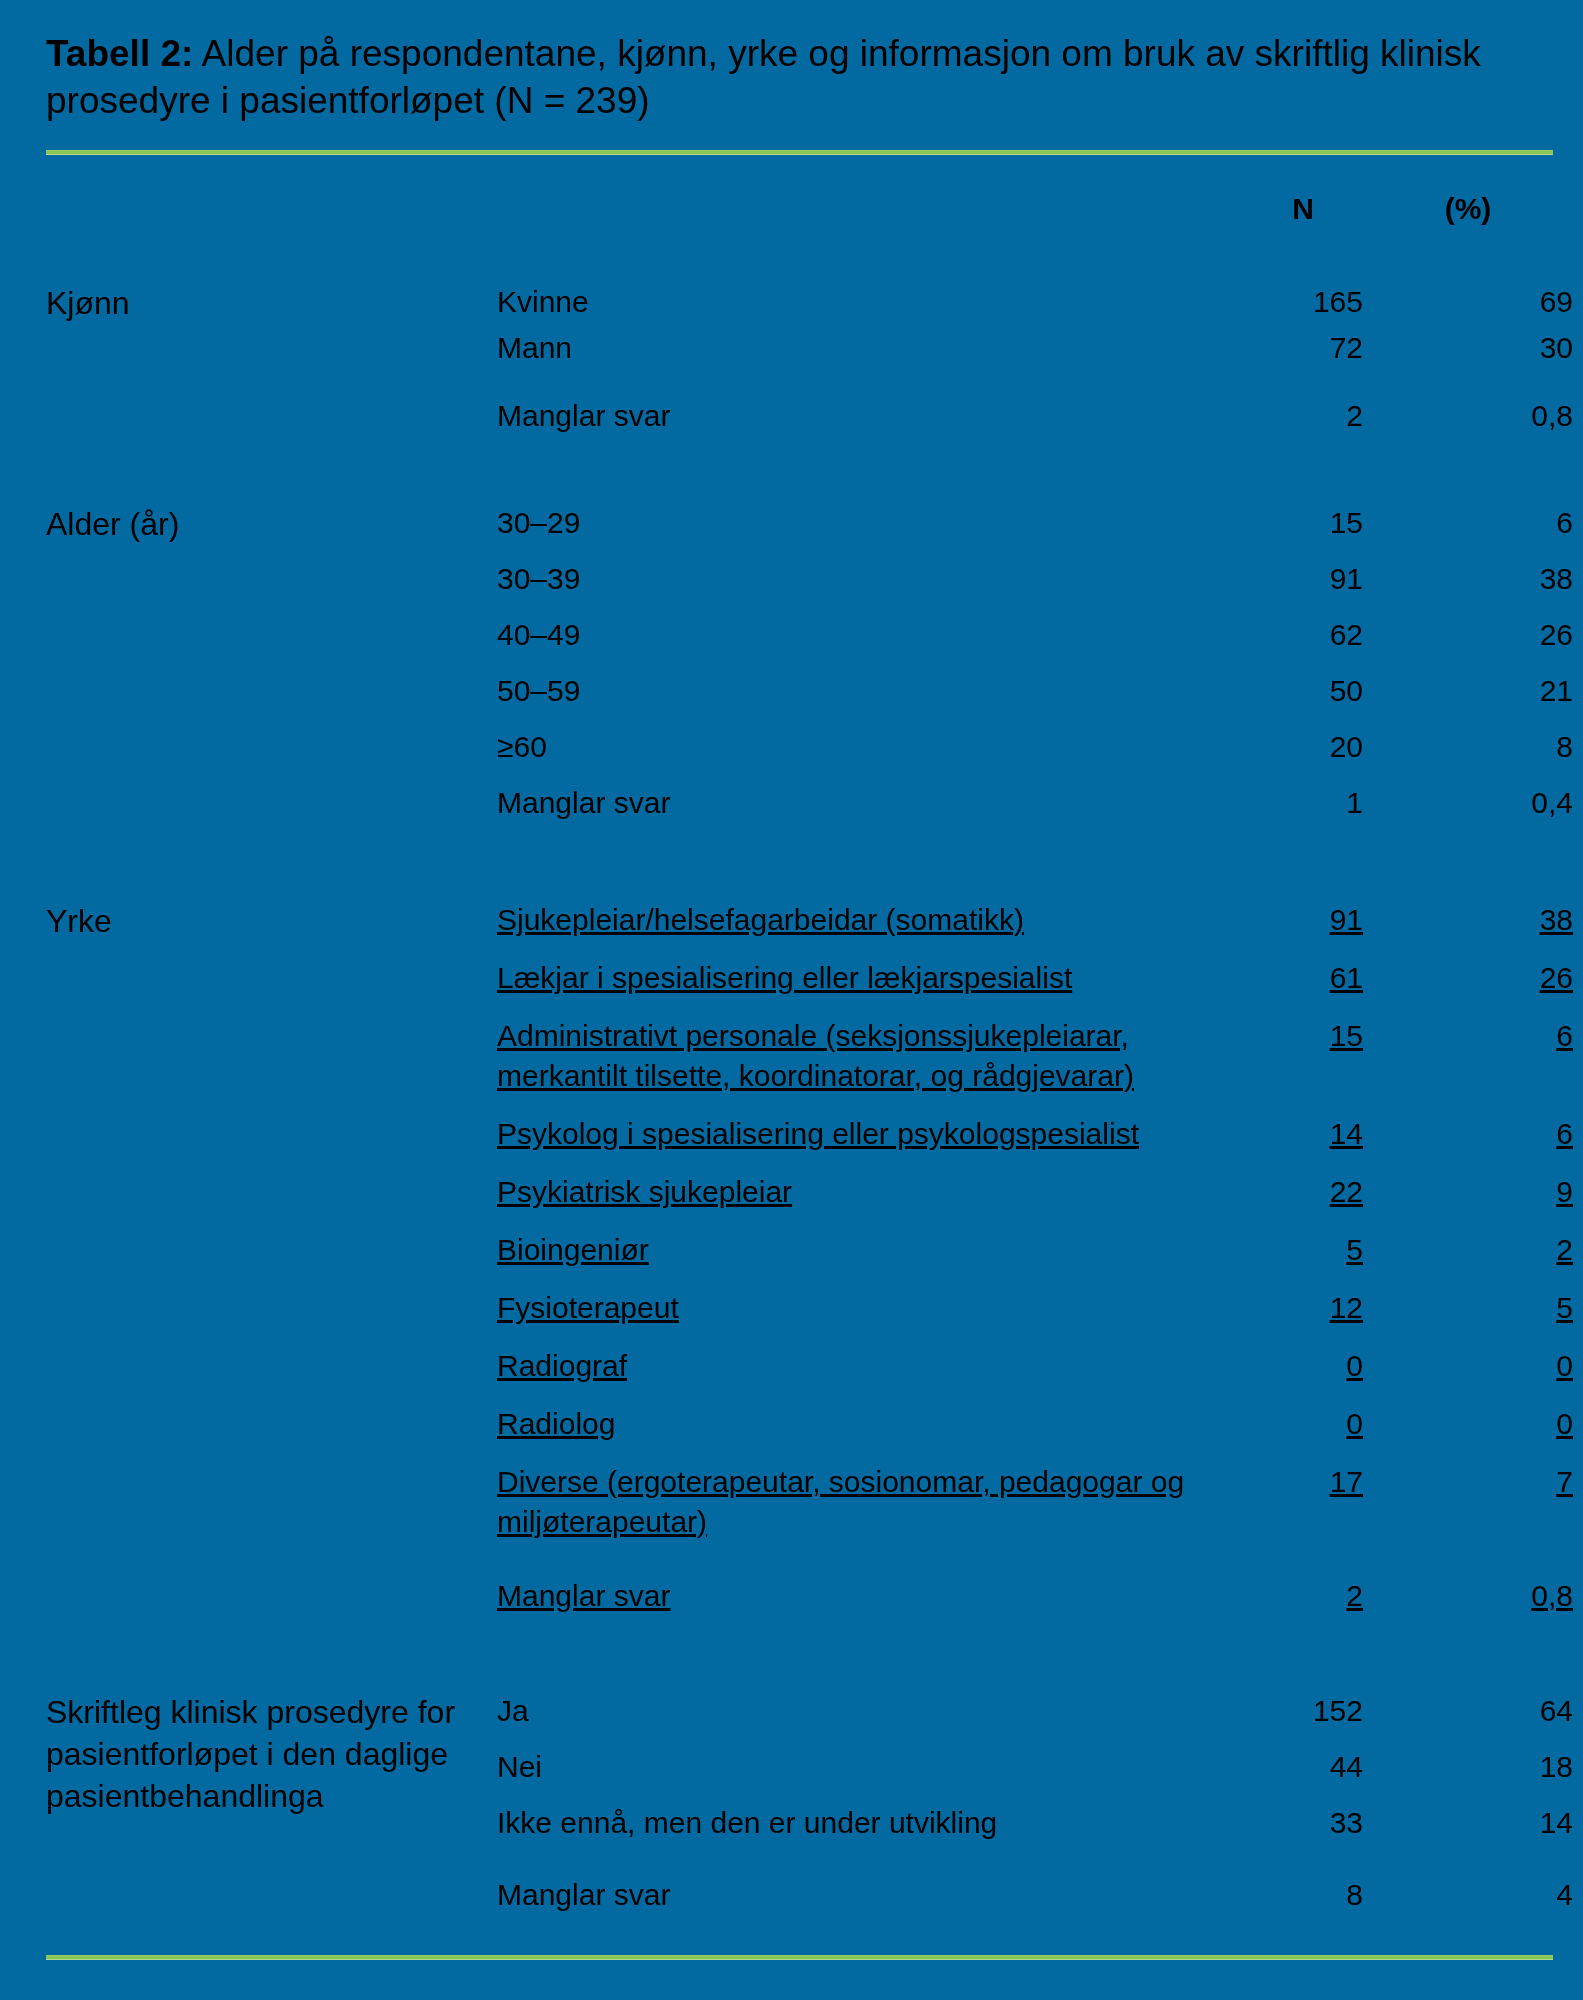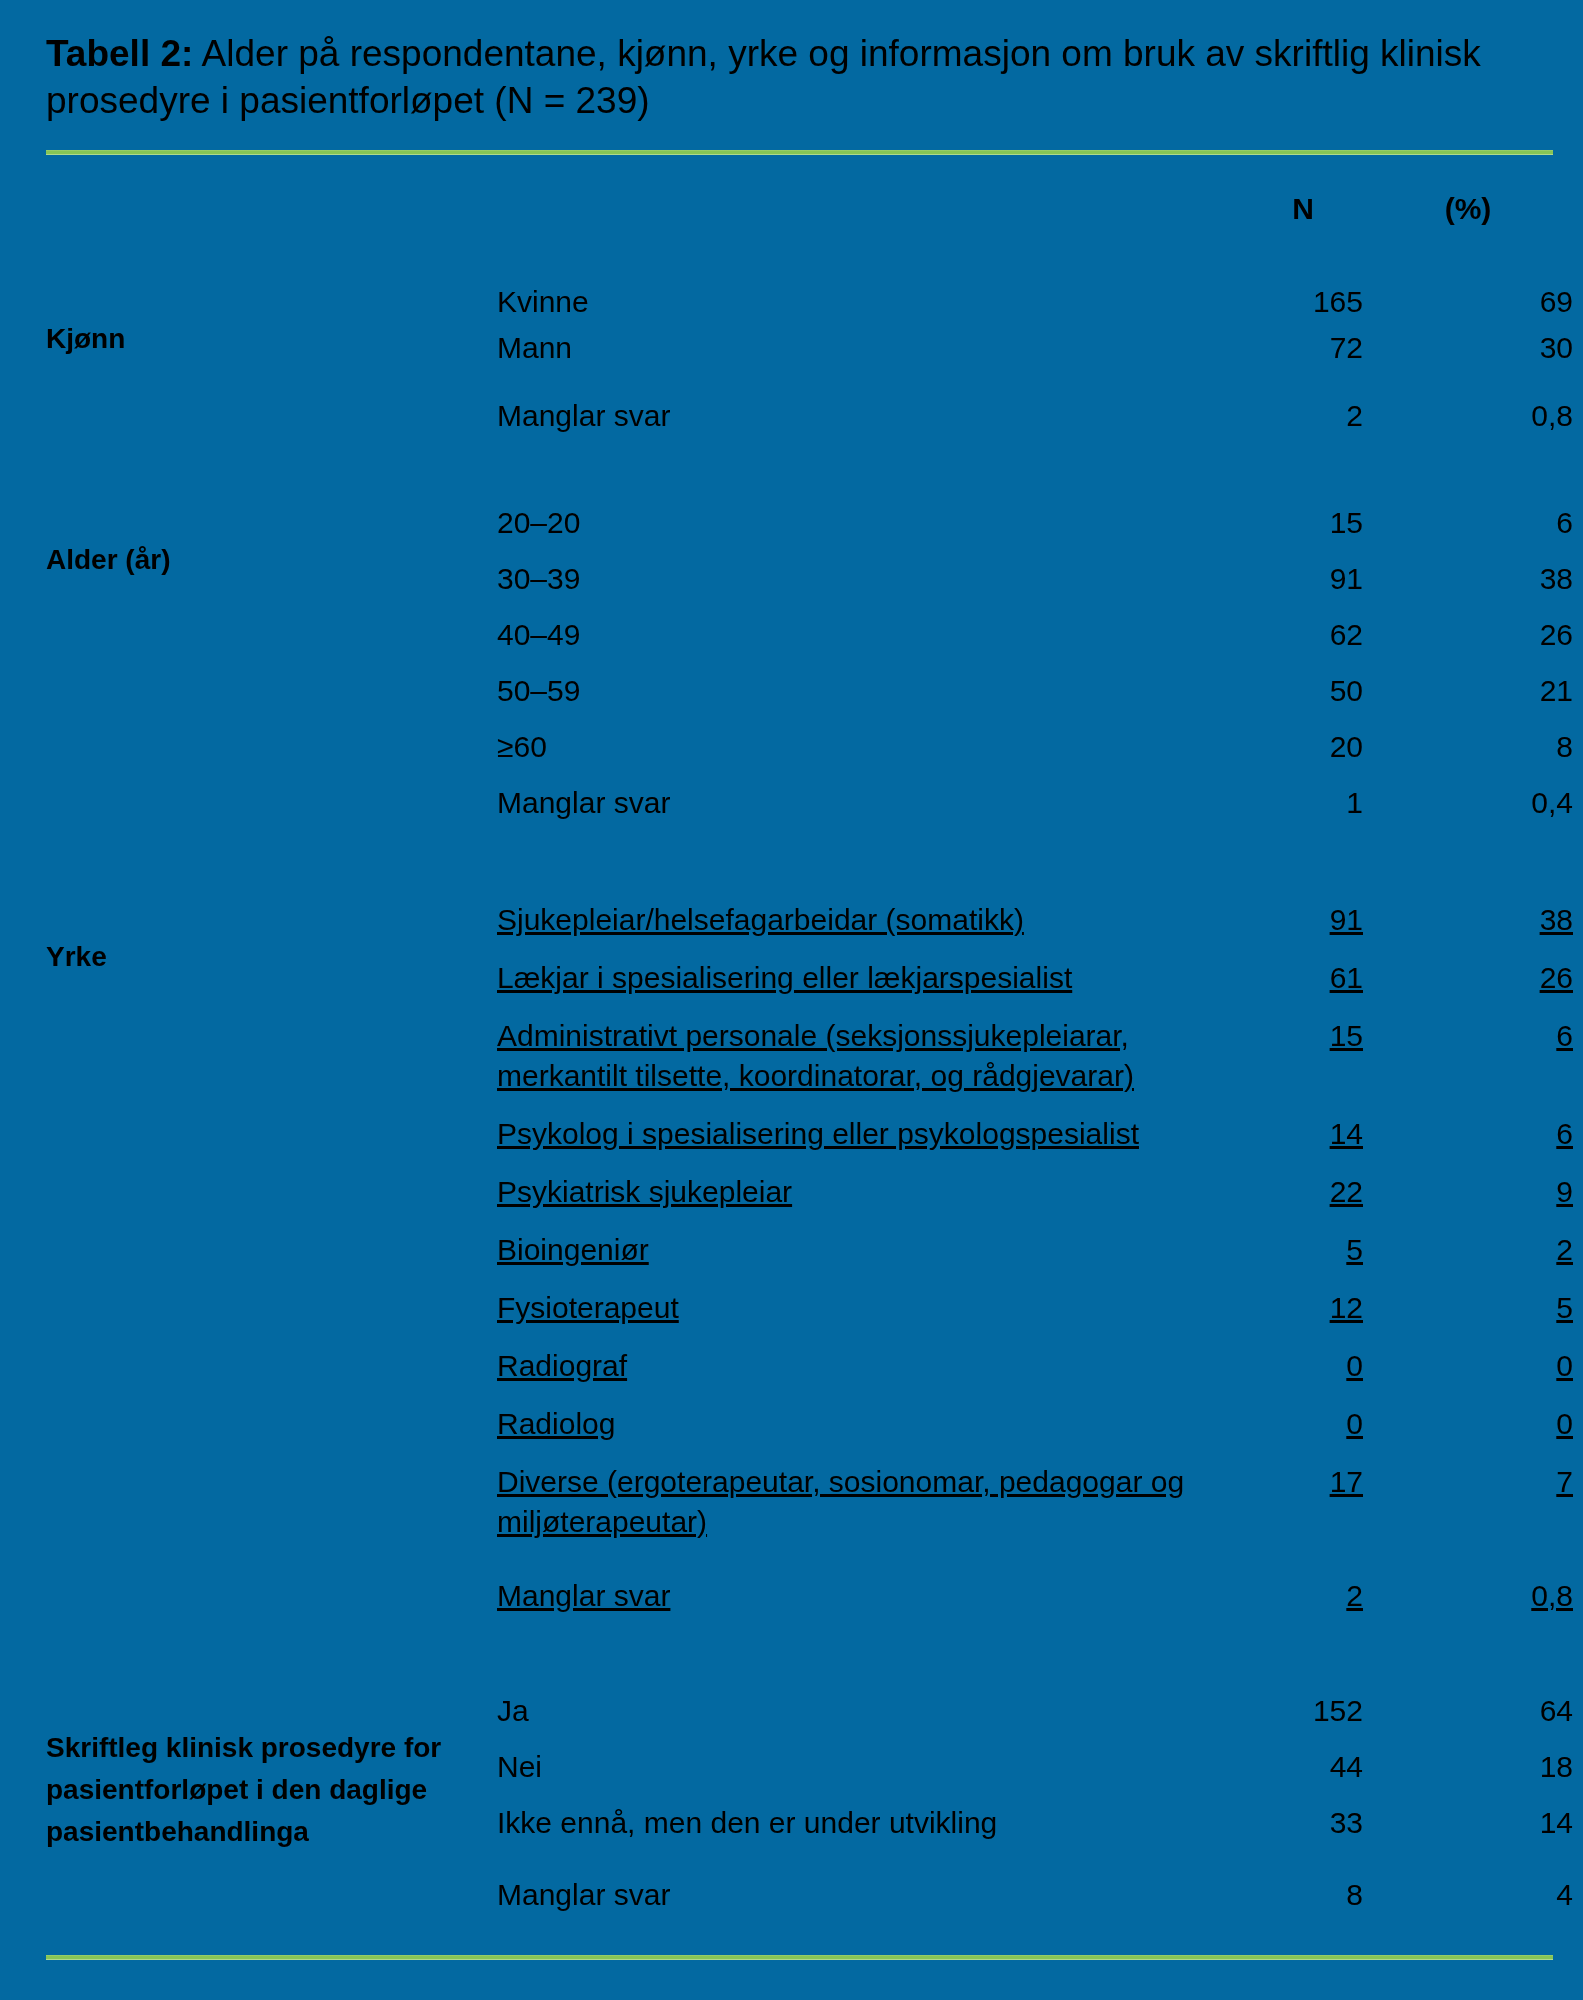--- a/index.html
+++ b/index.html
@@ -38,24 +38,23 @@
   .header-spacer { width: 1197px; }
   .hcell-n  { width: 120px; text-align: center; }
   .hcell-pct{ width: 210px; text-align: center; }
 
   .section { display: flex; margin-top: 56px; }
   .category {
     width: 451px;
     box-sizing: border-box;
     padding-right: 24px;
     padding-top: 8px;
-    font-weight: 700;
-    font-size: 28px;
+    font-weight: 400;
+    font-size: 32px;
     line-height: 42px;
-    margin-top: 36px;
   }
   .rows { flex: 1; display: flex; flex-direction: column; }
   .row {
     display: flex;
     align-items: flex-start;
     padding: 8px 0;
     font-size: 30px;
     line-height: 40px;
   }
   .cell-label { width: 746px; box-sizing: border-box; padding-right: 24px; }
@@ -108,21 +107,21 @@
             <div class="cell-label">Manglar svar</div>
             <div class="cell-n">2</div>
             <div class="cell-pct">0,8</div>
           </div>
         </div>
       </div>
       <div class="section">
         <div class="category">Alder (år)</div>
         <div class="rows">
           <div class="row">
-            <div class="cell-label">20–20</div>
+            <div class="cell-label">30–29</div>
             <div class="cell-n">15</div>
             <div class="cell-pct">6</div>
           </div>
           <div class="row">
             <div class="cell-label">30–39</div>
             <div class="cell-n">91</div>
             <div class="cell-pct">38</div>
           </div>
           <div class="row">
             <div class="cell-label">40–49</div>

